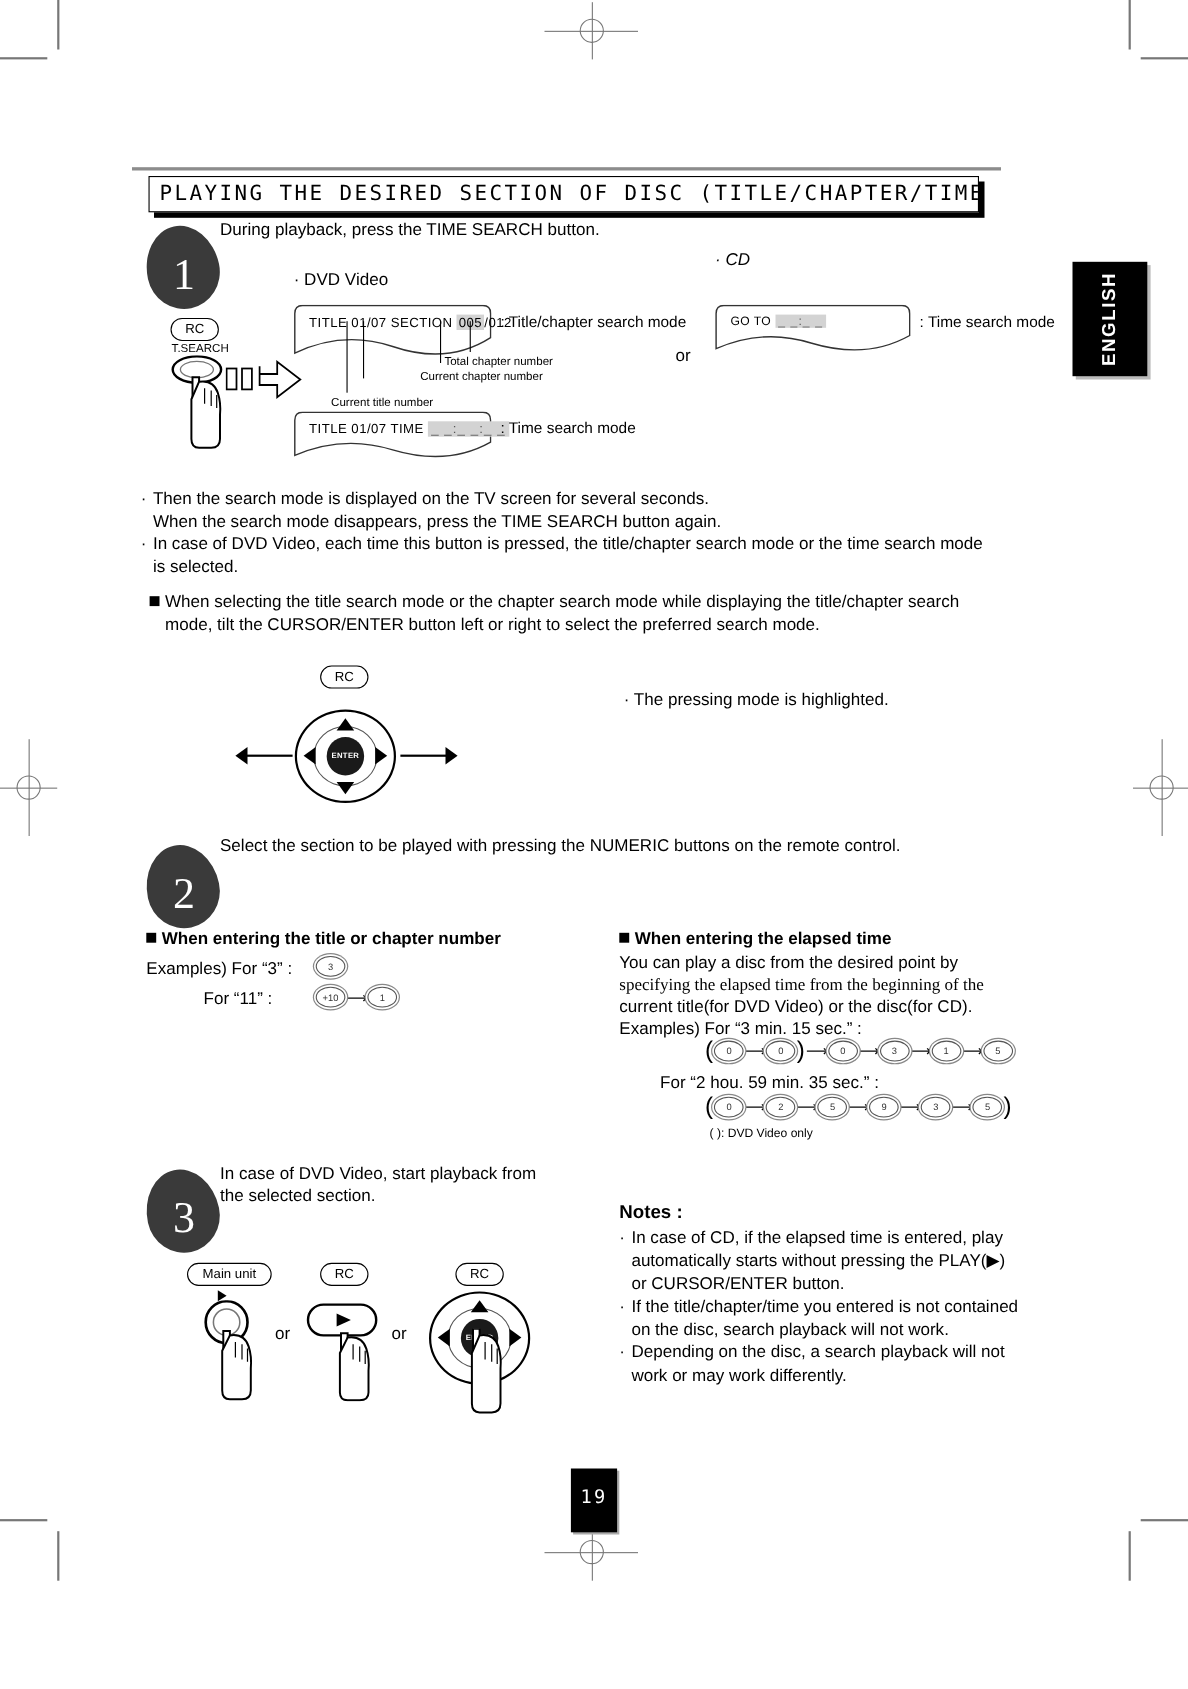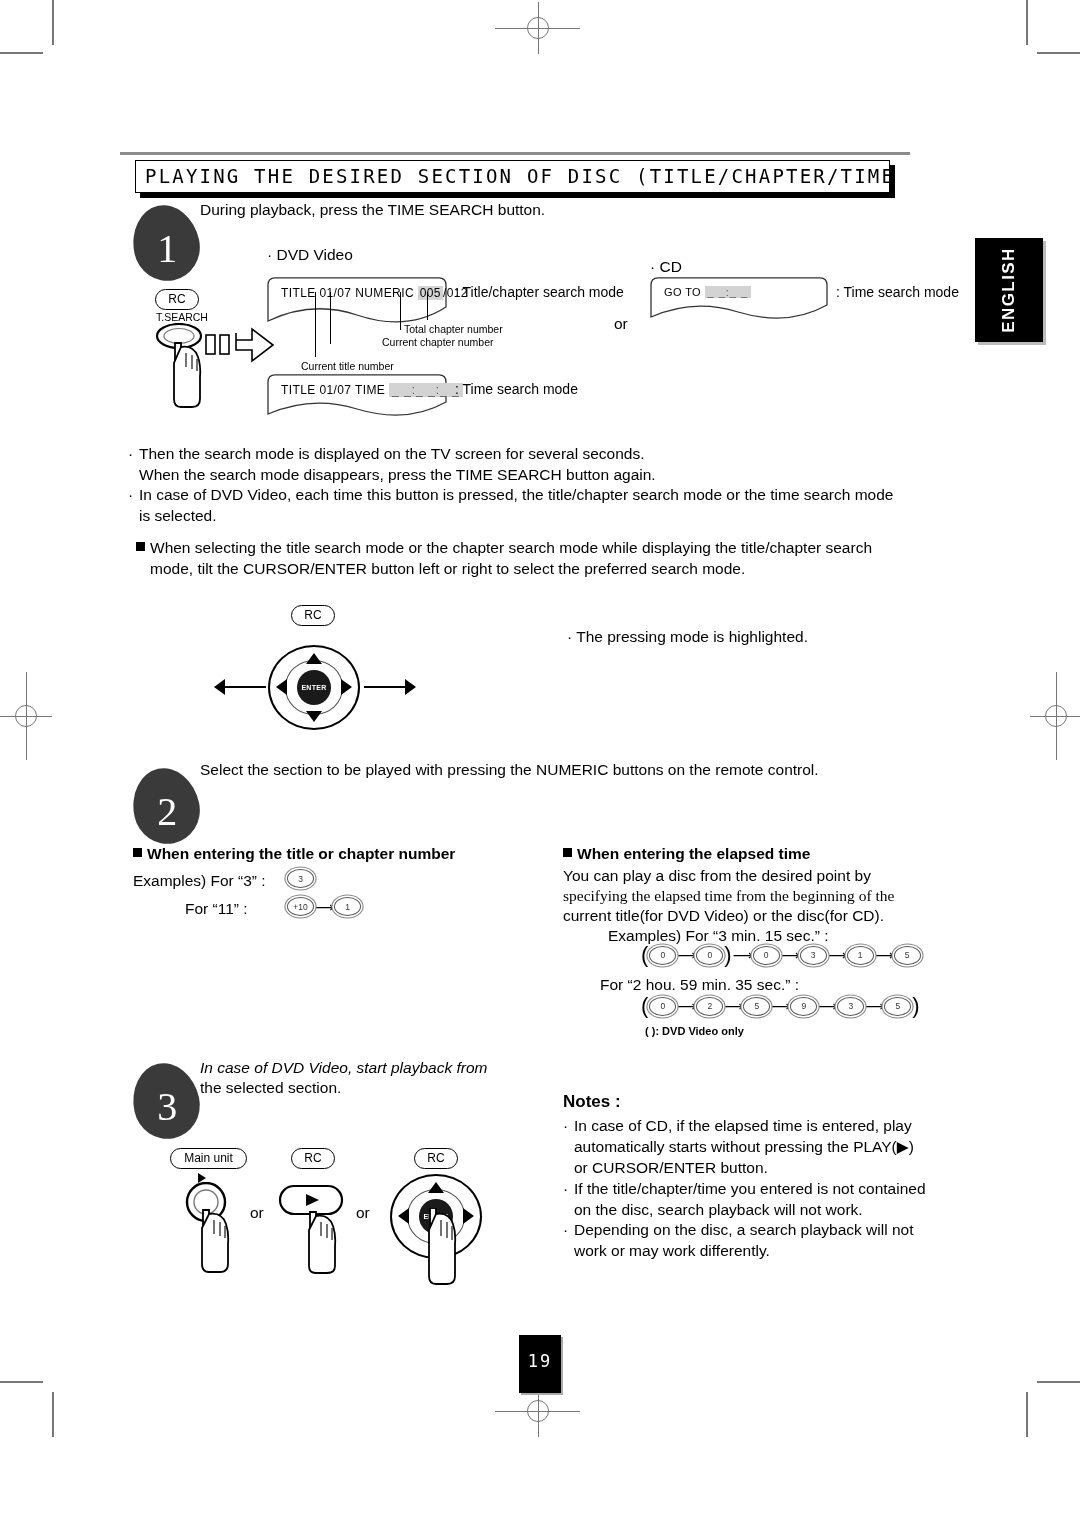--- a/index.html
+++ b/index.html
@@ -184,21 +184,21 @@
   <div class="eng-tab">
     <span>ENGLISH</span>
   </div>
 
   <div class="step" style="left:133px;top:205px;">
     <span>1</span>
   </div>
   <div class="t" style="left:200px;top:200px;">During playback, press the TIME SEARCH button.</div>
 
   <div class="t" style="left:267px;top:245px;">· DVD Video</div>
-  <div class="t" style="left:650px;top:257px;">· CD</div>
+  <div class="t" style="left:650px;top:227px;font-style:italic;">· CD</div>
 
   <div class="pill" style="left:155px;top:289px;width:44px;">RC</div>
   <div class="t sm" style="left:156px;top:311px;">T.SEARCH</div>
 
   <svg style="position:absolute;left:148px;top:323px;" width="95" height="86" viewBox="0 0 95 86">
     <ellipse cx="31" cy="13" rx="22" ry="12" fill="#fff" stroke="#000" stroke-width="2.2"></ellipse>
     <ellipse cx="31" cy="13" rx="15" ry="7.5" fill="#fff" stroke="#777" stroke-width="1.2"></ellipse>
     <path d="M27 20 L27 55 Q27 62 33 62 L33 20 Z" fill="#fff" stroke="#000" stroke-width="1.8"></path>
     <path d="M33 24 Q46 22 50 34 Q53 43 52 54 L52 76 Q52 84 44 84 L33 84 Q26 84 26 76 L26 40 Z" fill="#fff" stroke="#000" stroke-width="1.8"></path>
     <path d="M38 30 L38 44 M44 32 L44 46 M49 36 L49 48" stroke="#000" stroke-width="1.1" fill="none"></path>
@@ -210,21 +210,21 @@
     <path d="M31 6 L31 13 L47 13 L47 2 L68 18 L47 34 L47 23 L31 23 Z" fill="#fff" stroke="#000" stroke-width="1.6"></path>
   </svg>
 
   <div class="osd" style="left:267px;top:277px;width:180px;height:55px;">
     <svg width="180" height="55" viewBox="0 0 180 55" style="position:absolute;left:0;top:0;">
       <path d="M8 0.8 L172 0.8 Q179 0.8 179 8 L179 30 Q140 55 90 38 Q45 23 1 44 L1 8 Q1 0.8 8 0.8 Z" fill="#fff" stroke="#333" stroke-width="1.3"></path>
     </svg>
     <div class="osd-label">
       <span>TITLE</span>
       <span>01/07</span>
-      <span>NUMERIC</span>
+      <span>SECTION</span>
       <span class="hl">005</span><span>/012</span>
     </div>
   </div>
   <div class="t" style="left:455px;top:282px;font-size:14px;">: Title/chapter search mode</div>
 
   <div class="vline" style="left:315px;top:292px;height:65px;"></div>
   <div class="vline" style="left:330px;top:292px;height:52px;"></div>
   <div class="vline" style="left:400px;top:292px;height:38px;"></div>
   <div class="vline" style="left:427px;top:292px;height:28px;"></div>
 
@@ -318,21 +318,21 @@
     <span class="key">1</span>
   </div>
 
   <div class="sqbullet" style="left:563px;top:843px;width:400px;">
     <span class="sq"></span>
     <span class="txt bold">When entering the elapsed time</span>
   </div>
   <div class="t" style="left:563px;top:866px;">You can play a disc from the desired point by</div>
   <div class="t" style="left:563px;top:886px;font-family:Liberation Serif, serif;">specifying the elapsed time from the beginning of the</div>
   <div class="t" style="left:563px;top:906px;">current title(for DVD Video) or the disc(for CD).</div>
-  <div class="t" style="left:563px;top:926px;margin-left:45px;">Examples) For “3 min. 15 sec.” :</div>
+  <div class="t" style="left:563px;top:926px;">Examples) For “3 min. 15 sec.” :</div>
 
   <div class="keyrow" style="left:640px;top:944px;">
     <span class="paren">(</span>
     <span class="key">0</span>
     <span class="arw">⟶</span>
     <span class="key">0</span>
     <span class="paren">)</span>
     <span class="arw">⟶</span>
     <span class="key">0</span>
     <span class="arw">⟶</span>
@@ -354,26 +354,26 @@
     <span class="key">5</span>
     <span class="arw">⟶</span>
     <span class="key">9</span>
     <span class="arw">⟶</span>
     <span class="key">3</span>
     <span class="arw">⟶</span>
     <span class="key">5</span>
     <span class="paren">)</span>
   </div>
 
-  <div class="t sm" style="left:645px;top:1025px;font-size:11px;font-weight:bold;">( ): DVD Video only</div>
+  <div class="t sm" style="left:645px;top:1025px;font-size:11px;">( ): DVD Video only</div>
 
   <div class="step" style="left:133px;top:1063px;">
     <span>3</span>
   </div>
-  <div class="t" style="left:200px;top:1058px;font-style:italic;">In case of DVD Video, start playback from</div>
+  <div class="t" style="left:200px;top:1058px;">In case of DVD Video, start playback from</div>
   <div class="t" style="left:200px;top:1078px;">the selected section.</div>
 
   <div class="pill" style="left:170px;top:1148px;width:77px;">Main unit</div>
   <div class="tri tri-r" style="left:198px;top:1173px;border-top-width:5px;border-bottom-width:5px;border-left-width:8px;"></div>
 
   <svg style="position:absolute;left:168px;top:1182px;" width="90" height="92" viewBox="0 0 90 92">
     <circle cx="38" cy="20" r="19" fill="#fff" stroke="#000" stroke-width="2.4"></circle>
     <circle cx="38" cy="20" r="12" fill="#fff" stroke="#777" stroke-width="1.4"></circle>
     <path d="M35 28 L35 60 Q35 67 41 67 L41 28 Z" fill="#fff" stroke="#000" stroke-width="1.8"></path>
     <path d="M41 32 Q54 30 58 42 Q61 51 60 62 L60 82 Q60 90 52 90 L41 90 Q34 90 34 82 L34 46 Z" fill="#fff" stroke="#000" stroke-width="1.8"></path>

